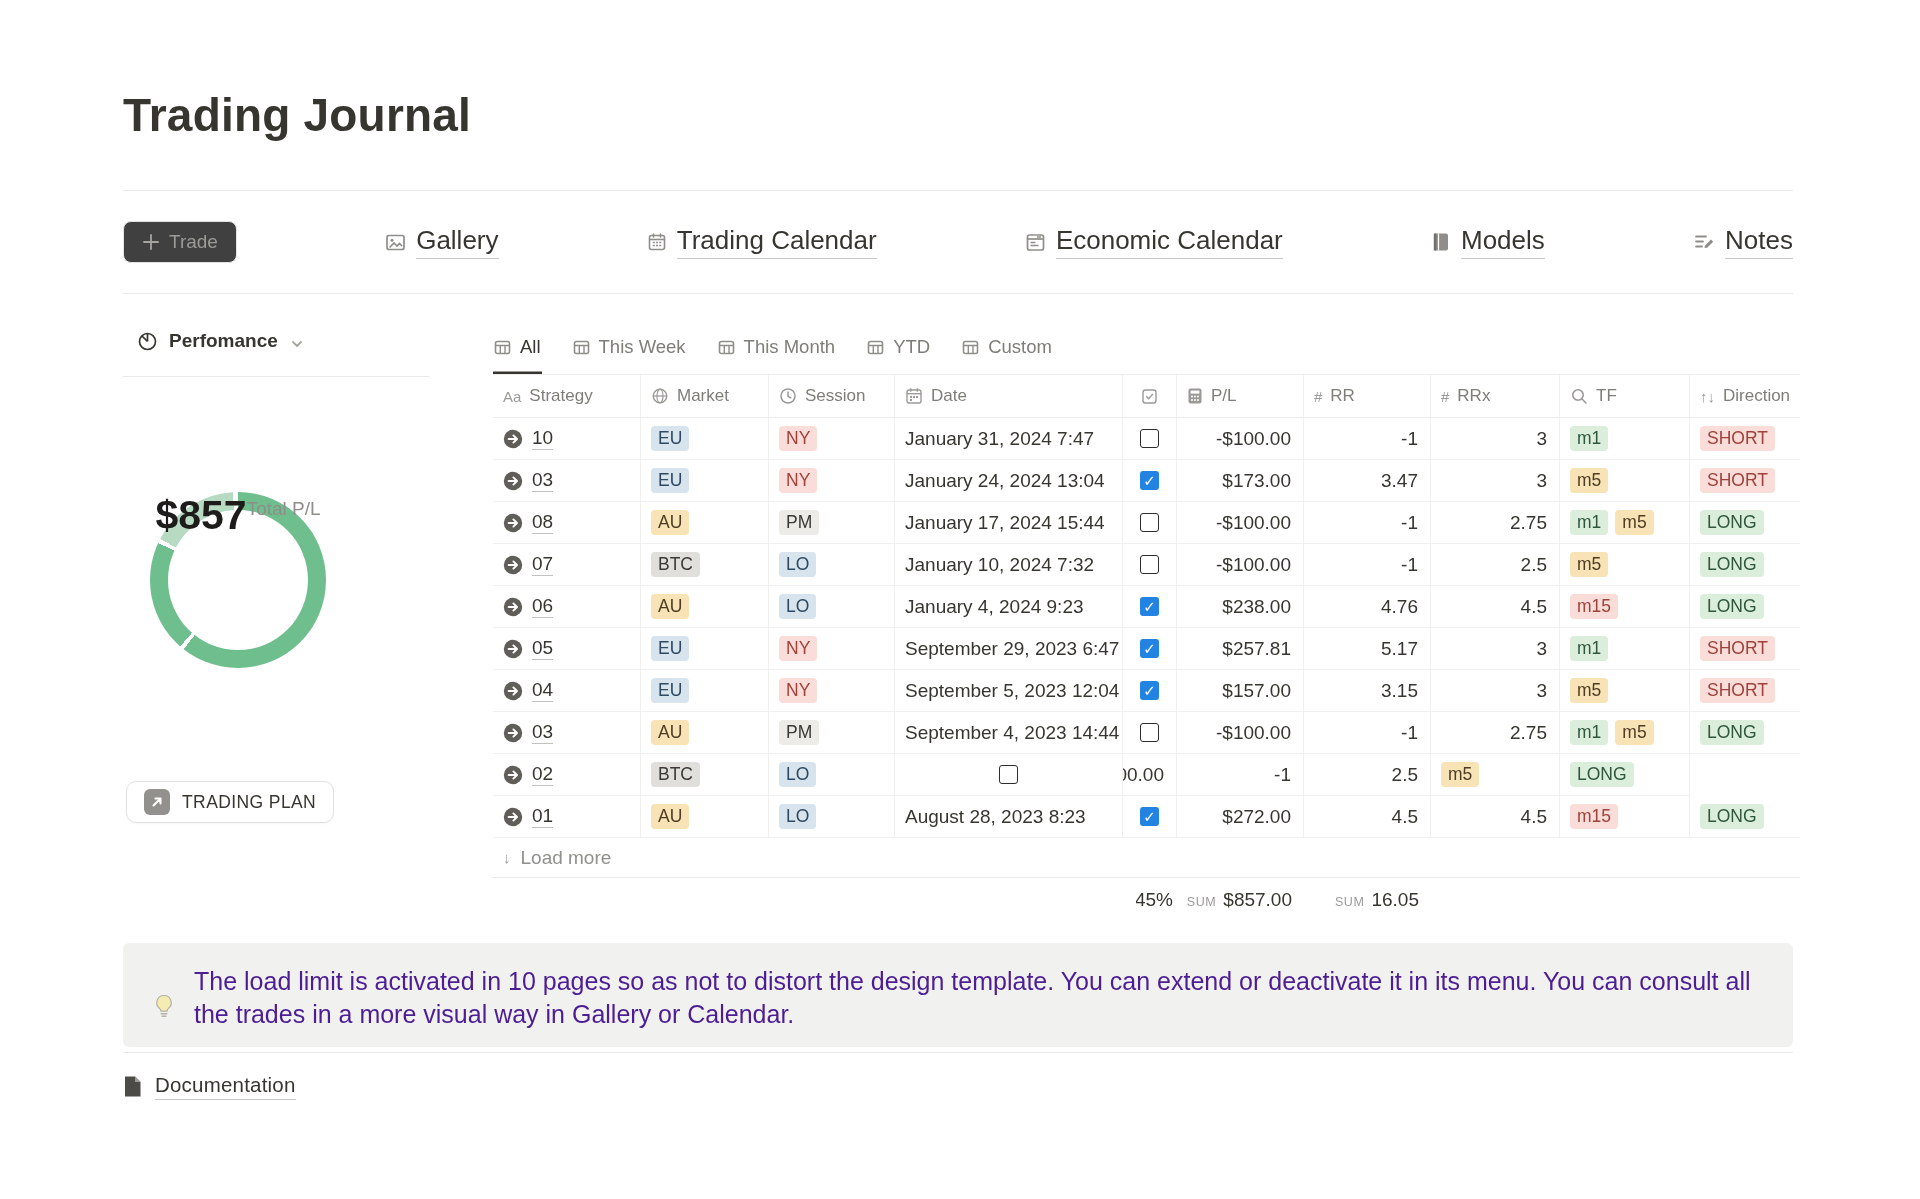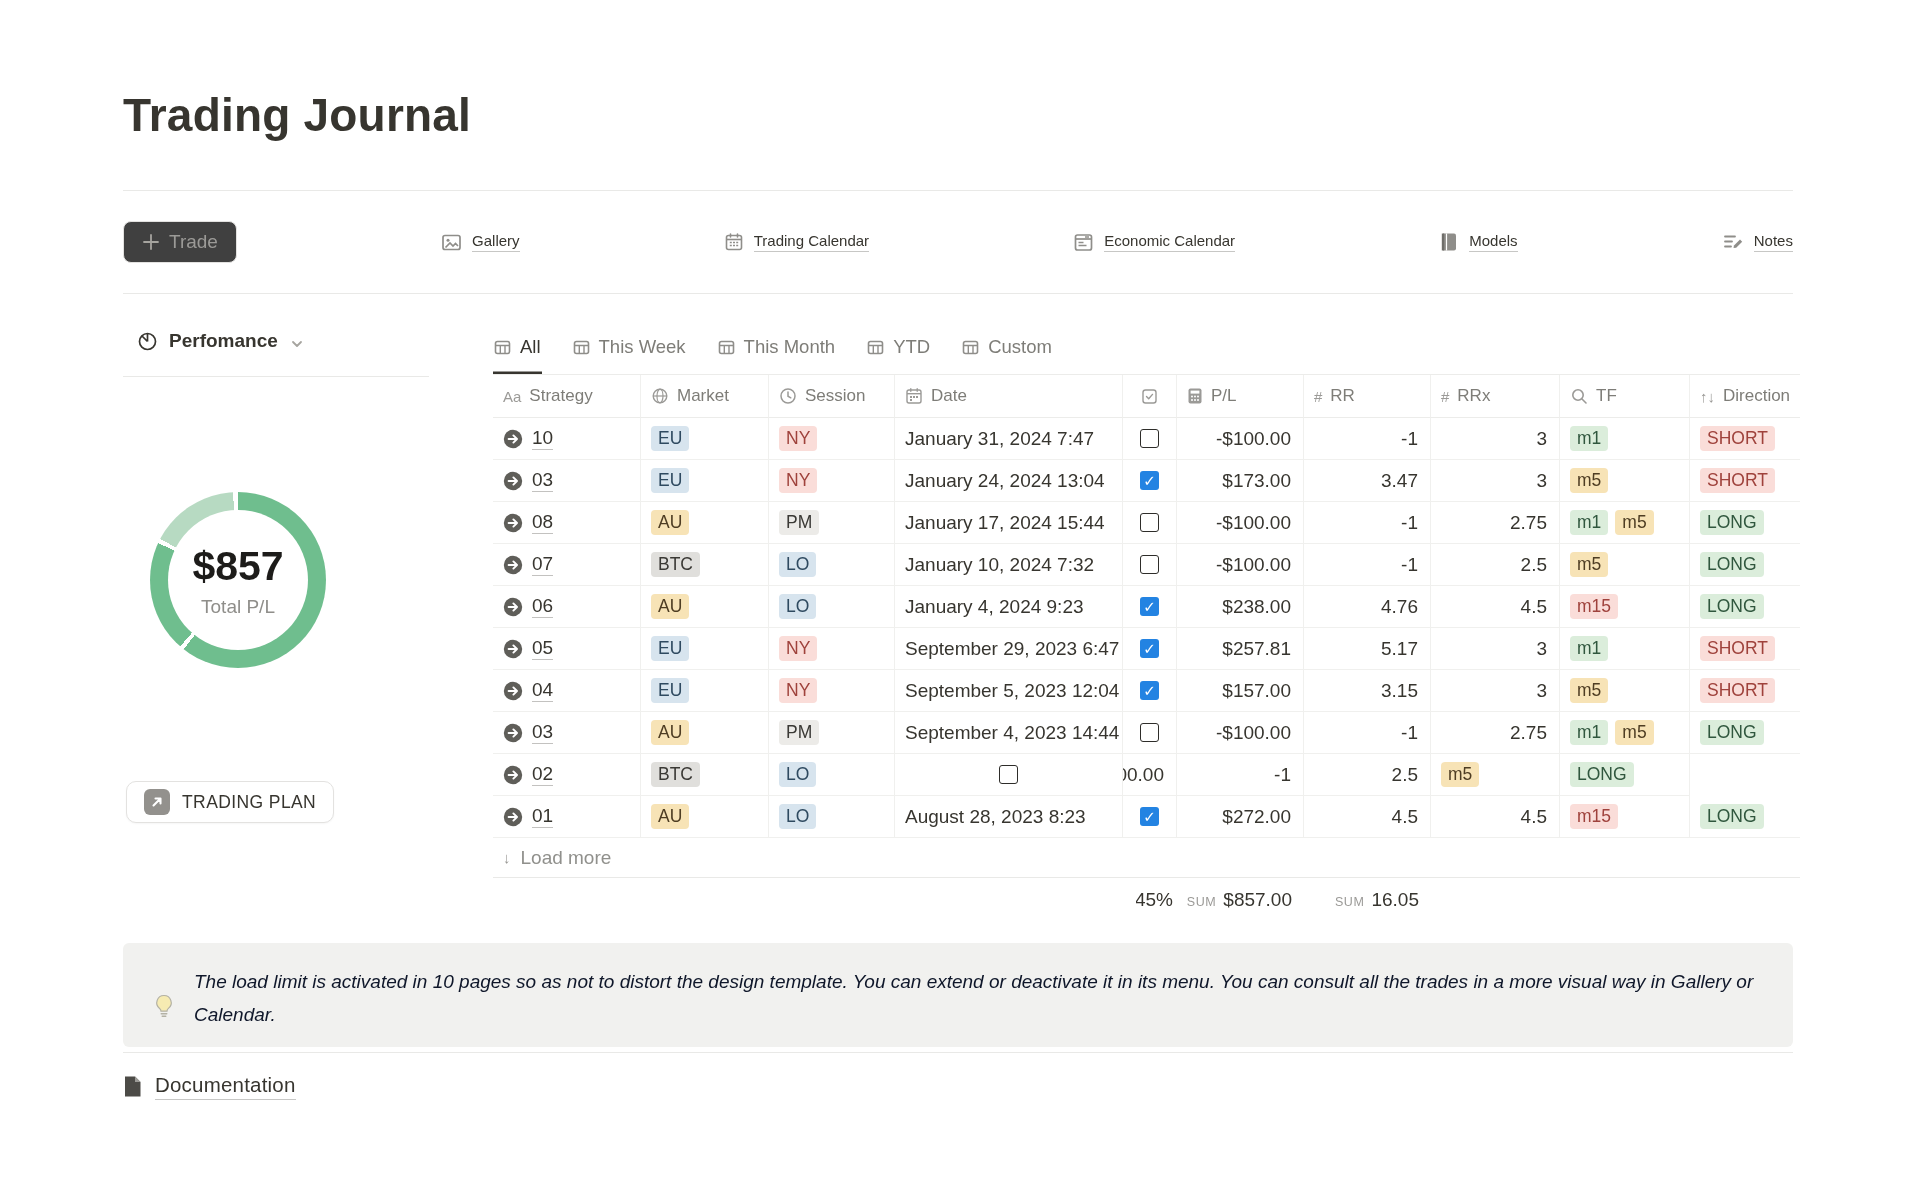--- a/index.html
+++ b/index.html
@@ -9,34 +9,34 @@
 
   
   #page-title { position:absolute; left:123px; top:88px; font-size:46px; font-weight:700; letter-spacing:.2px; }
 
   
   #nav { position:absolute; left:123px; top:212px; width:1670px; height:60px;
          display:flex; align-items:center; justify-content:space-between; }
   #trade-btn { display:flex; align-items:center; gap:9px; border:1px solid #E3E2E0; border-radius:8px;
          padding:9px 18px; color:#9B9A97; font-size:19px; background:#404040; cursor:pointer; }
   .nav-link { display:flex; align-items:center; gap:10px; cursor:pointer; }
-  .nav-link .lbl { font-size:15px; color:#37352F; border-bottom:1px solid rgba(55,53,47,.28); padding-bottom:2px; }
+  .nav-link .lbl { font-size:26px; color:#37352F; border-bottom:1px solid rgba(55,53,47,.28); padding-bottom:2px; }
   .icn { display:inline-flex; align-items:center; justify-content:center; color:#8F8E8A; }
   .icn svg { display:block; }
   .icn.txt { font-size:15px; color:#9B9A97; font-weight:400; }
 
   
   #sidebar { position:absolute; left:123px; top:320px; width:330px; height:560px; }
   #perf-row { display:flex; align-items:flex-end; gap:11px; padding:10px 0 4px 14px; }
   #perf-row .lbl { font-size:19px; font-weight:600; }
   #side-hr { position:absolute; left:0; top:56px; width:306px; height:1px; background:#E9E9E7; }
   #donut { position:absolute; left:27px; top:172px; width:176px; height:176px; border-radius:50%; }
   #donut::after { content:""; position:absolute; inset:18px; background:#fff; border-radius:50%; }
   #donut-center { position:absolute; left:27px; top:172px; width:176px; height:176px;
-      display:flex; flex-direction:column; align-items:center; justify-content:center; z-index:2; }
+      display:flex; flex-direction:row; align-items:flex-start; justify-content:center; z-index:2; }
   #donut-value { font-size:41px; font-weight:700; color:#1D1C1A; }
   #donut-label { font-size:19px; color:#8F8E8A; margin-top:6px; }
   #trading-plan-btn { position:absolute; left:3px; top:461px; height:42px; display:flex; align-items:center; gap:12px;
       padding:0 17px; border:1px solid #E3E2E0; border-radius:10px; background:#fff;
       box-shadow:0 1px 2px rgba(0,0,0,.04); cursor:pointer; }
   #trading-plan-btn .lbl { font-size:17.5px; letter-spacing:.4px; color:#37352F; }
 
   
   #main { position:absolute; left:493px; top:320px; width:1307px; }
   #tabs { display:flex; align-items:center; gap:30px; height:54px; }
@@ -73,21 +73,21 @@
   #aggs { height:44px; font-size:19px; }
   #aggs .cell { border:none; }
   .agg-pair { display:flex; align-items:baseline; gap:7px; }
   .agg-label { font-size:12.5px; letter-spacing:.6px; color:#9B9A97; }
   .agg-val { color:#37352F; }
   #agg-pct { display:inline-block; width:37px; overflow:hidden; direction:rtl; white-space:nowrap; color:#37352F; }
 
   
   #callout { position:absolute; left:123px; top:943px; width:1670px; height:104px; background:#F1F1EF;
       border-radius:6px; display:flex; gap:17px; padding:22px 28px 0 28px; }
-  #callout-text { font-size:19px; line-height:33px; font-style:italic; color:#0f172a; max-width:1565px; }
+  #callout-text { font-size:25px; line-height:33px; color:#4c1d95; max-width:1565px; }
 
   
   #doc-row { position:absolute; left:123px; top:1073px; display:flex; align-items:center; gap:13px; cursor:pointer; }
   #doc-row .lbl { font-size:20.5px; letter-spacing:.2px; border-bottom:1px solid rgba(55,53,47,.28); padding-bottom:2px; }
 </style>
 </head>
 <body>
 
 <h1 id="page-title">Trading Journal</h1>
 <div class="hr" style="top:190px"></div>

